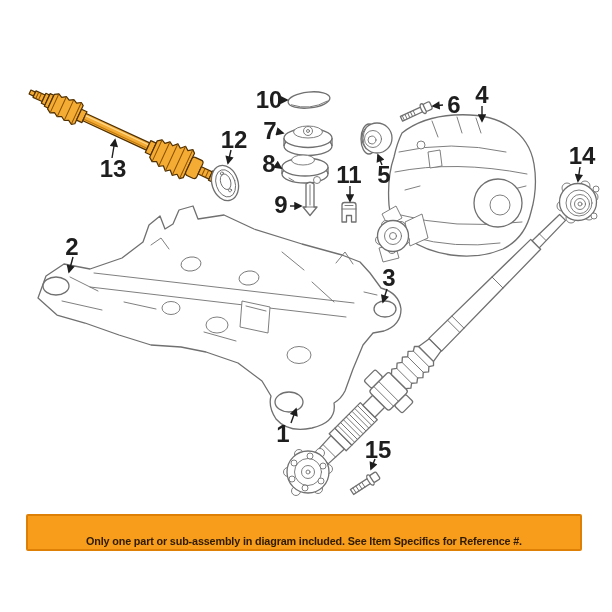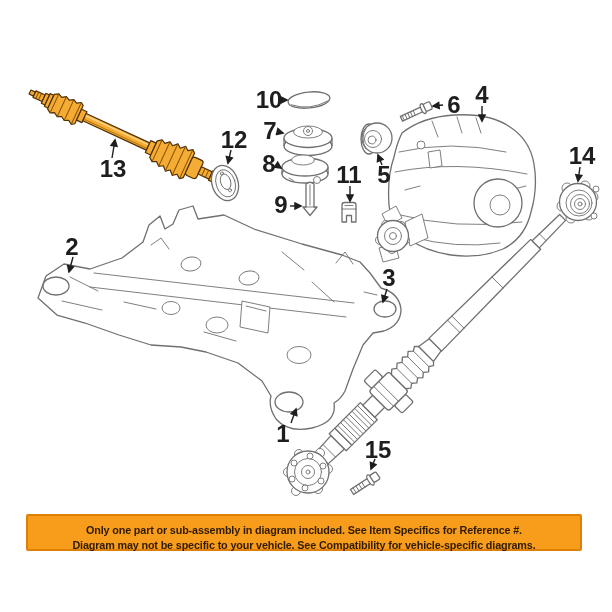--- a/index.html
+++ b/index.html
@@ -16,21 +16,21 @@
   .thin{stroke-width:0.9;}
   .ax{fill:var(--accent);stroke:var(--accent-outline);stroke-width:1.2;stroke-linejoin:round;}
   .axl{fill:none;stroke:#8A5200;stroke-width:1;}
   .axhi{fill:none;stroke:#FFD98E;stroke-width:1.3;stroke-linecap:round;}
   .axsh{fill:none;stroke:#BF7A10;stroke-width:1.1;stroke-linecap:round;}
   .call{fill:none;stroke:var(--label);stroke-width:1.4;}
   text.num{fill:var(--label);font-family:"Liberation Sans",sans-serif;font-size:24px;font-weight:bold;text-anchor:middle;}
   .banner{position:absolute;left:26px;top:514px;width:556px;height:37px;box-sizing:border-box;
     background:var(--banner-bg);border:2px solid var(--banner-border);border-radius:2px;
     color:var(--banner-text);font-weight:bold;font-size:10.8px;line-height:15px;
-    letter-spacing:-0.15px;text-align:center;padding-top:7px;}
+    letter-spacing:-0.15px;text-align:center;padding-top:18px;}
 </style>
 </head>
 <body>
 
 <div class="stage">
 <svg width="612" height="612" viewBox="0 0 612 612">
   <defs>
     <marker id="ah" viewBox="0 0 10 10" refX="8" refY="5" markerWidth="7" markerHeight="6" orient="auto">
       <path d="M0,0 L10,5 L0,10 Z" fill="#1E1E1E"></path>
     </marker>
@@ -245,15 +245,14 @@
     <text class="num" x="349" y="183">11</text>
     <text class="num" x="234" y="148">12</text>
     <text class="num" x="113" y="177">13</text>
     <text class="num" x="582" y="164">14</text>
     <text class="num" x="378" y="458">15</text>
   </g>
 </svg>
 
 <div class="banner">
   <div>Only one part or sub-assembly in diagram included. See Item Specifics for Reference #.</div>
-  <div>Diagram may not be specific to your vehicle. See Compatibility for vehicle-specific diagrams.</div>
 </div>
 </div>
 
 </body></html>

